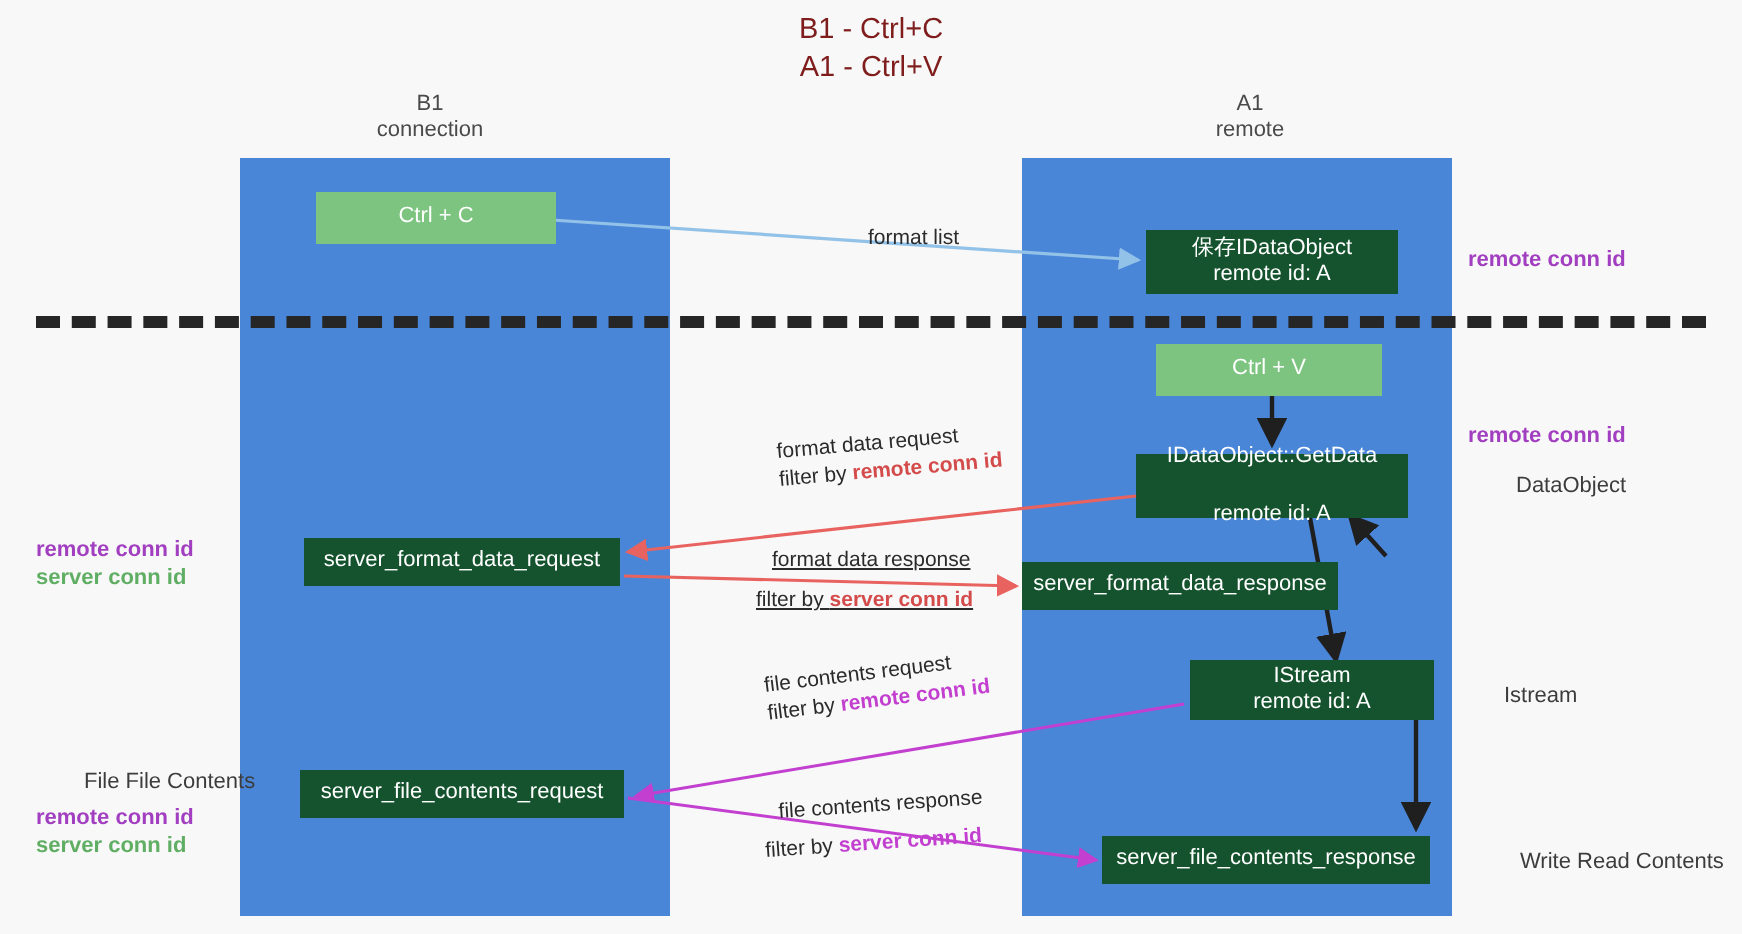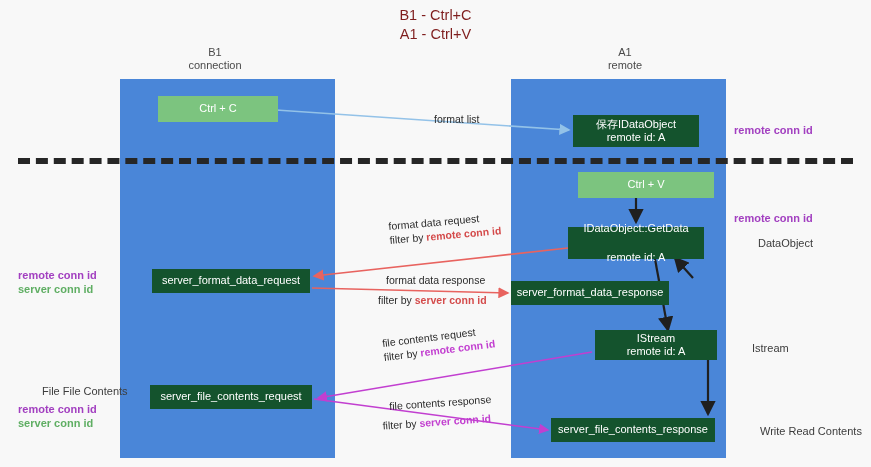--- a/index.html
+++ b/index.html
@@ -153,21 +153,21 @@
 
   <div class="abs node green" style="left:158px; top:96px; width:120px; height:26px;">
     <div>Ctrl + C</div>
   </div>
 
   <div class="abs node orange" style="left:573px; top:115px; width:126px; height:32px;">
     <div>保存IDataObject</div>
     <div class="l2">remote id: A</div>
   </div>
 
-  <div class="abs node green" style="left:578px; top:172px; width:136px; height:26px;">
+  <div class="abs node green" style="left:578px; top:172px; width:113px; height:26px;">
     <div>Ctrl + V</div>
   </div>
 
   <div class="abs node orange" style="left:568px; top:227px; width:136px; height:32px;gap:16px;">
     <div>IDataObject::GetData</div>
     <div class="l2">remote id: A</div>
   </div>
 
   <div class="abs node orange" style="left:152px; top:269px; width:158px; height:24px;">
     <div>server_format_data_request</div>
@@ -192,21 +192,21 @@
 
   <div class="abs elabel" style="left:398px; top:112px;margin-left:36px;">
     <span>format list</span>
   </div>
 
   <div class="abs elabel rot" style="left:389px; top:219px; transform:rotate(-5deg);">
     <div>format data request</div>
     <div><span>filter by </span><span class="hl-red">remote conn id</span></div>
   </div>
 
-  <div class="abs elabel" style="left:386px; top:273px;">
+  <div class="abs elabel" style="left:386px; top:273px;text-decoration:underline;">
     <div>format data response</div>
     <div style="margin-top:6px; margin-left:-8px;"><span>filter by </span><span class="hl-red">server conn id</span></div>
   </div>
 
   <div class="abs elabel rot" style="left:383px; top:336px; transform:rotate(-7deg);">
     <div>file contents request</div>
     <div><span>filter by </span><span class="hl-purple">remote conn id</span></div>
   </div>
 
   <div class="abs elabel rot" style="left:390px; top:399px; transform:rotate(-4deg);">

